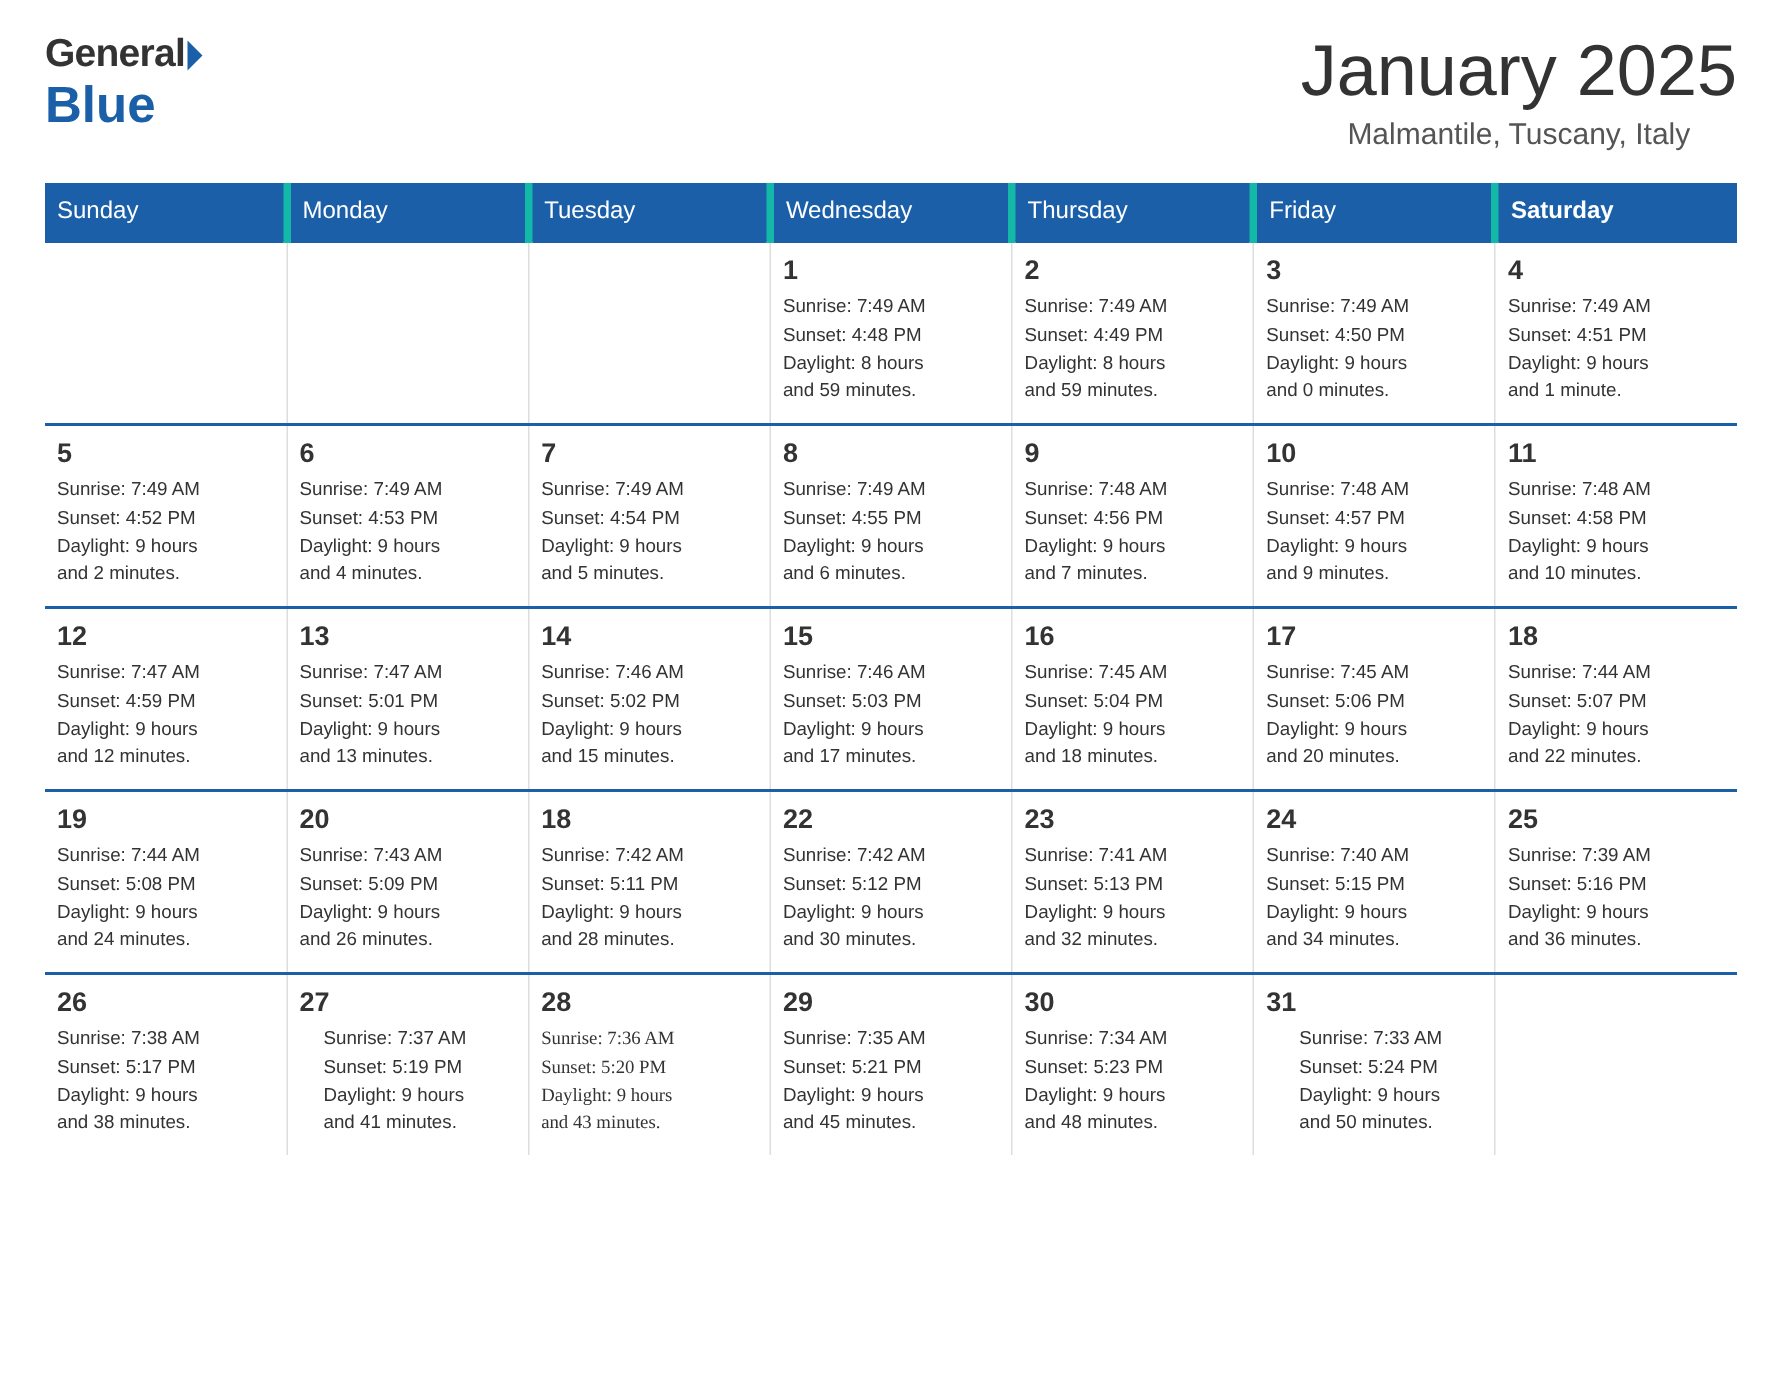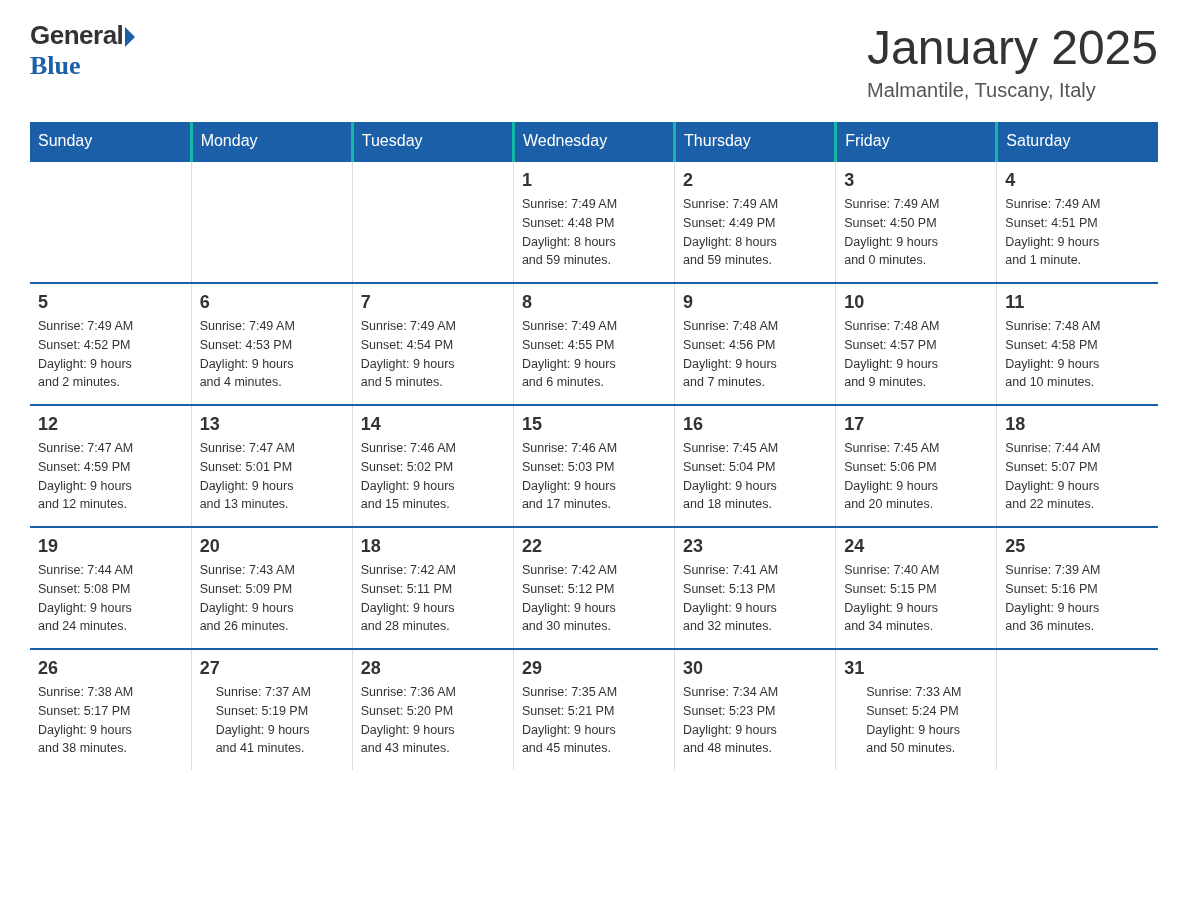--- a/index.html
+++ b/index.html
@@ -35,27 +35,26 @@
     .logo-arrow {
       width: 0;
       height: 0;
       border-left: 10px solid #1a5fa8;
       border-top: 10px solid transparent;
       border-bottom: 10px solid transparent;
       margin-left: 2px;
       margin-top: 2px;
     }
     .logo-blue {
-      font-size: 26px;
+      font-size: 34px;
       font-weight: bold;
       color: #1a5fa8;
-      font-family: Liberation Serif, serif;
     }
     .title-section {
-      text-align: left;
+      text-align: center;
     }
     .calendar-title {
       font-size: 48px;
       font-weight: normal;
       color: #333;
     }
     .calendar-subtitle {
       font-size: 20px;
       color: #555;
       margin-top: 4px;
@@ -65,24 +64,25 @@
       border-collapse: collapse;
       table-layout: fixed;
     }
     .calendar-table thead tr th {
       background-color: #1a5fa8;
       color: #fff;
       padding: 10px 8px;
       font-size: 16px;
       font-weight: normal;
       text-align: left;
-      border-right: 3px solid #14b8a6;
+      border-right: 5px solid #14b8a6;
     }
     .calendar-table thead tr th:last-child {
       border-right: none;
+      font-weight: bold;
     }
     .calendar-table tbody tr {
       border-top: 2px solid #1a5fa8;
     }
     .calendar-table tbody tr td {
       vertical-align: top;
       padding: 8px 8px 12px 8px;
       font-size: 13px;
       color: #333;
       border-right: 1px solid #ddd;
@@ -333,21 +333,21 @@
         </td>
         <td>
           <span class="day-number">27</span>
           <div class="day-info" style="white-space: pre-line; margin-left: 16px;">Sunrise: 7:37 AM
 Sunset: 5:19 PM
 Daylight: 9 hours
 and 41 minutes.</div>
         </td>
         <td>
           <span class="day-number">28</span>
-          <div class="day-info" style="white-space: pre-line;">Sunrise: 7:36 AM
+          <div class="day-info" style="white-space: pre-line; font-family: Liberation Serif, serif;">Sunrise: 7:36 AM
 Sunset: 5:20 PM
 Daylight: 9 hours
 and 43 minutes.</div>
         </td>
         <td>
           <span class="day-number">29</span>
           <div class="day-info" style="white-space: pre-line;">Sunrise: 7:35 AM
 Sunset: 5:21 PM
 Daylight: 9 hours
 and 45 minutes.</div>

